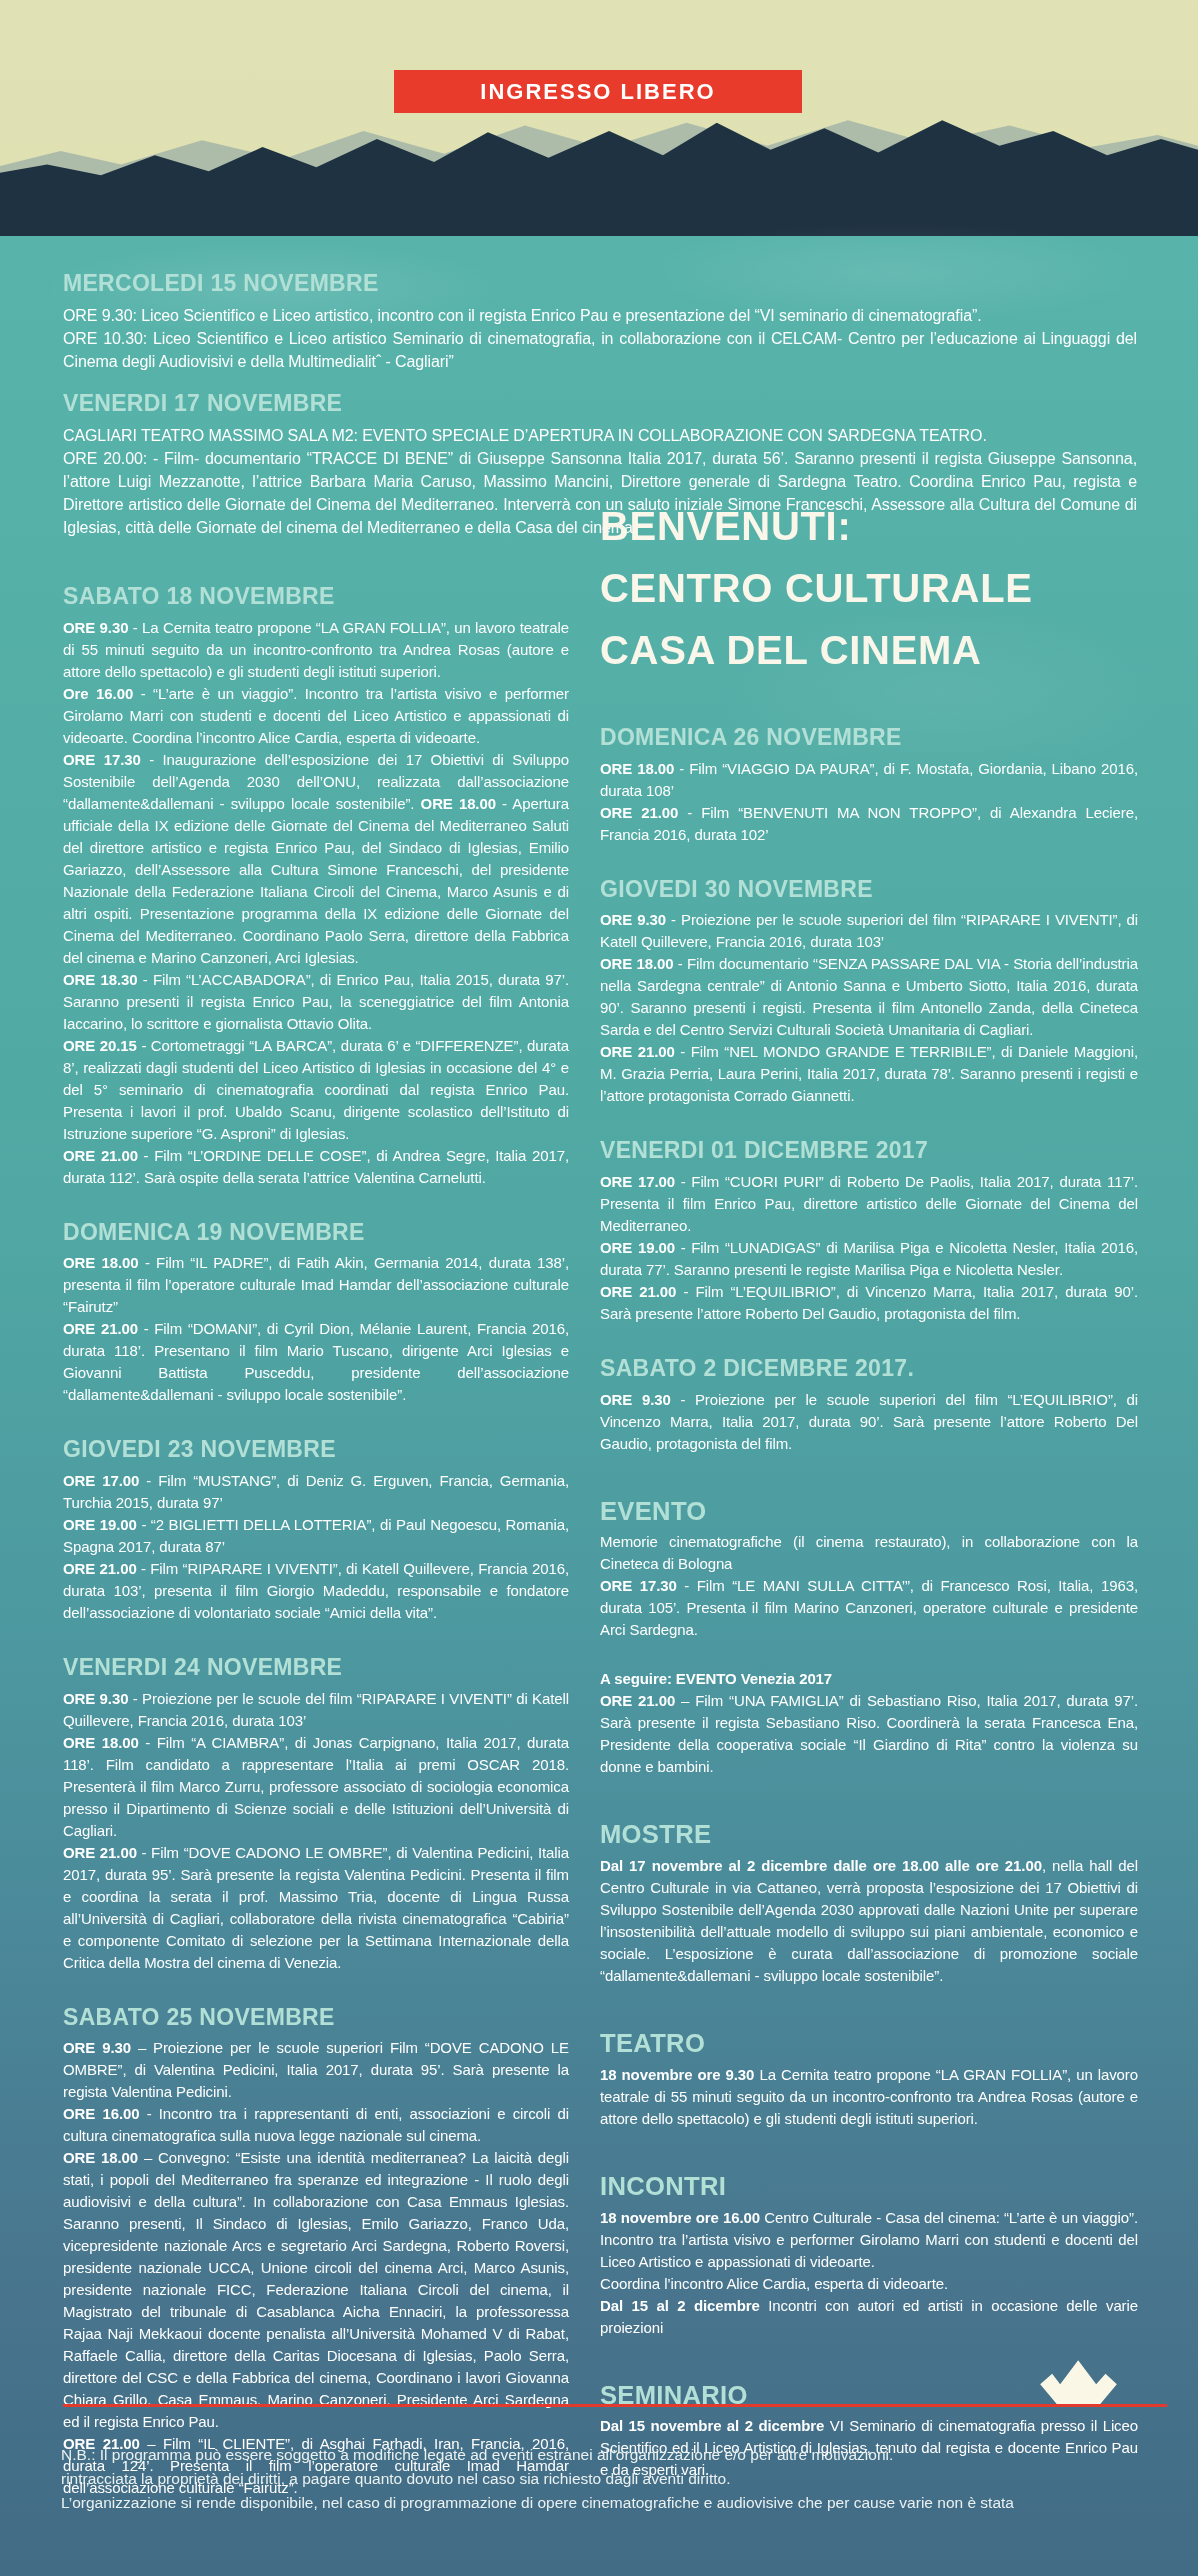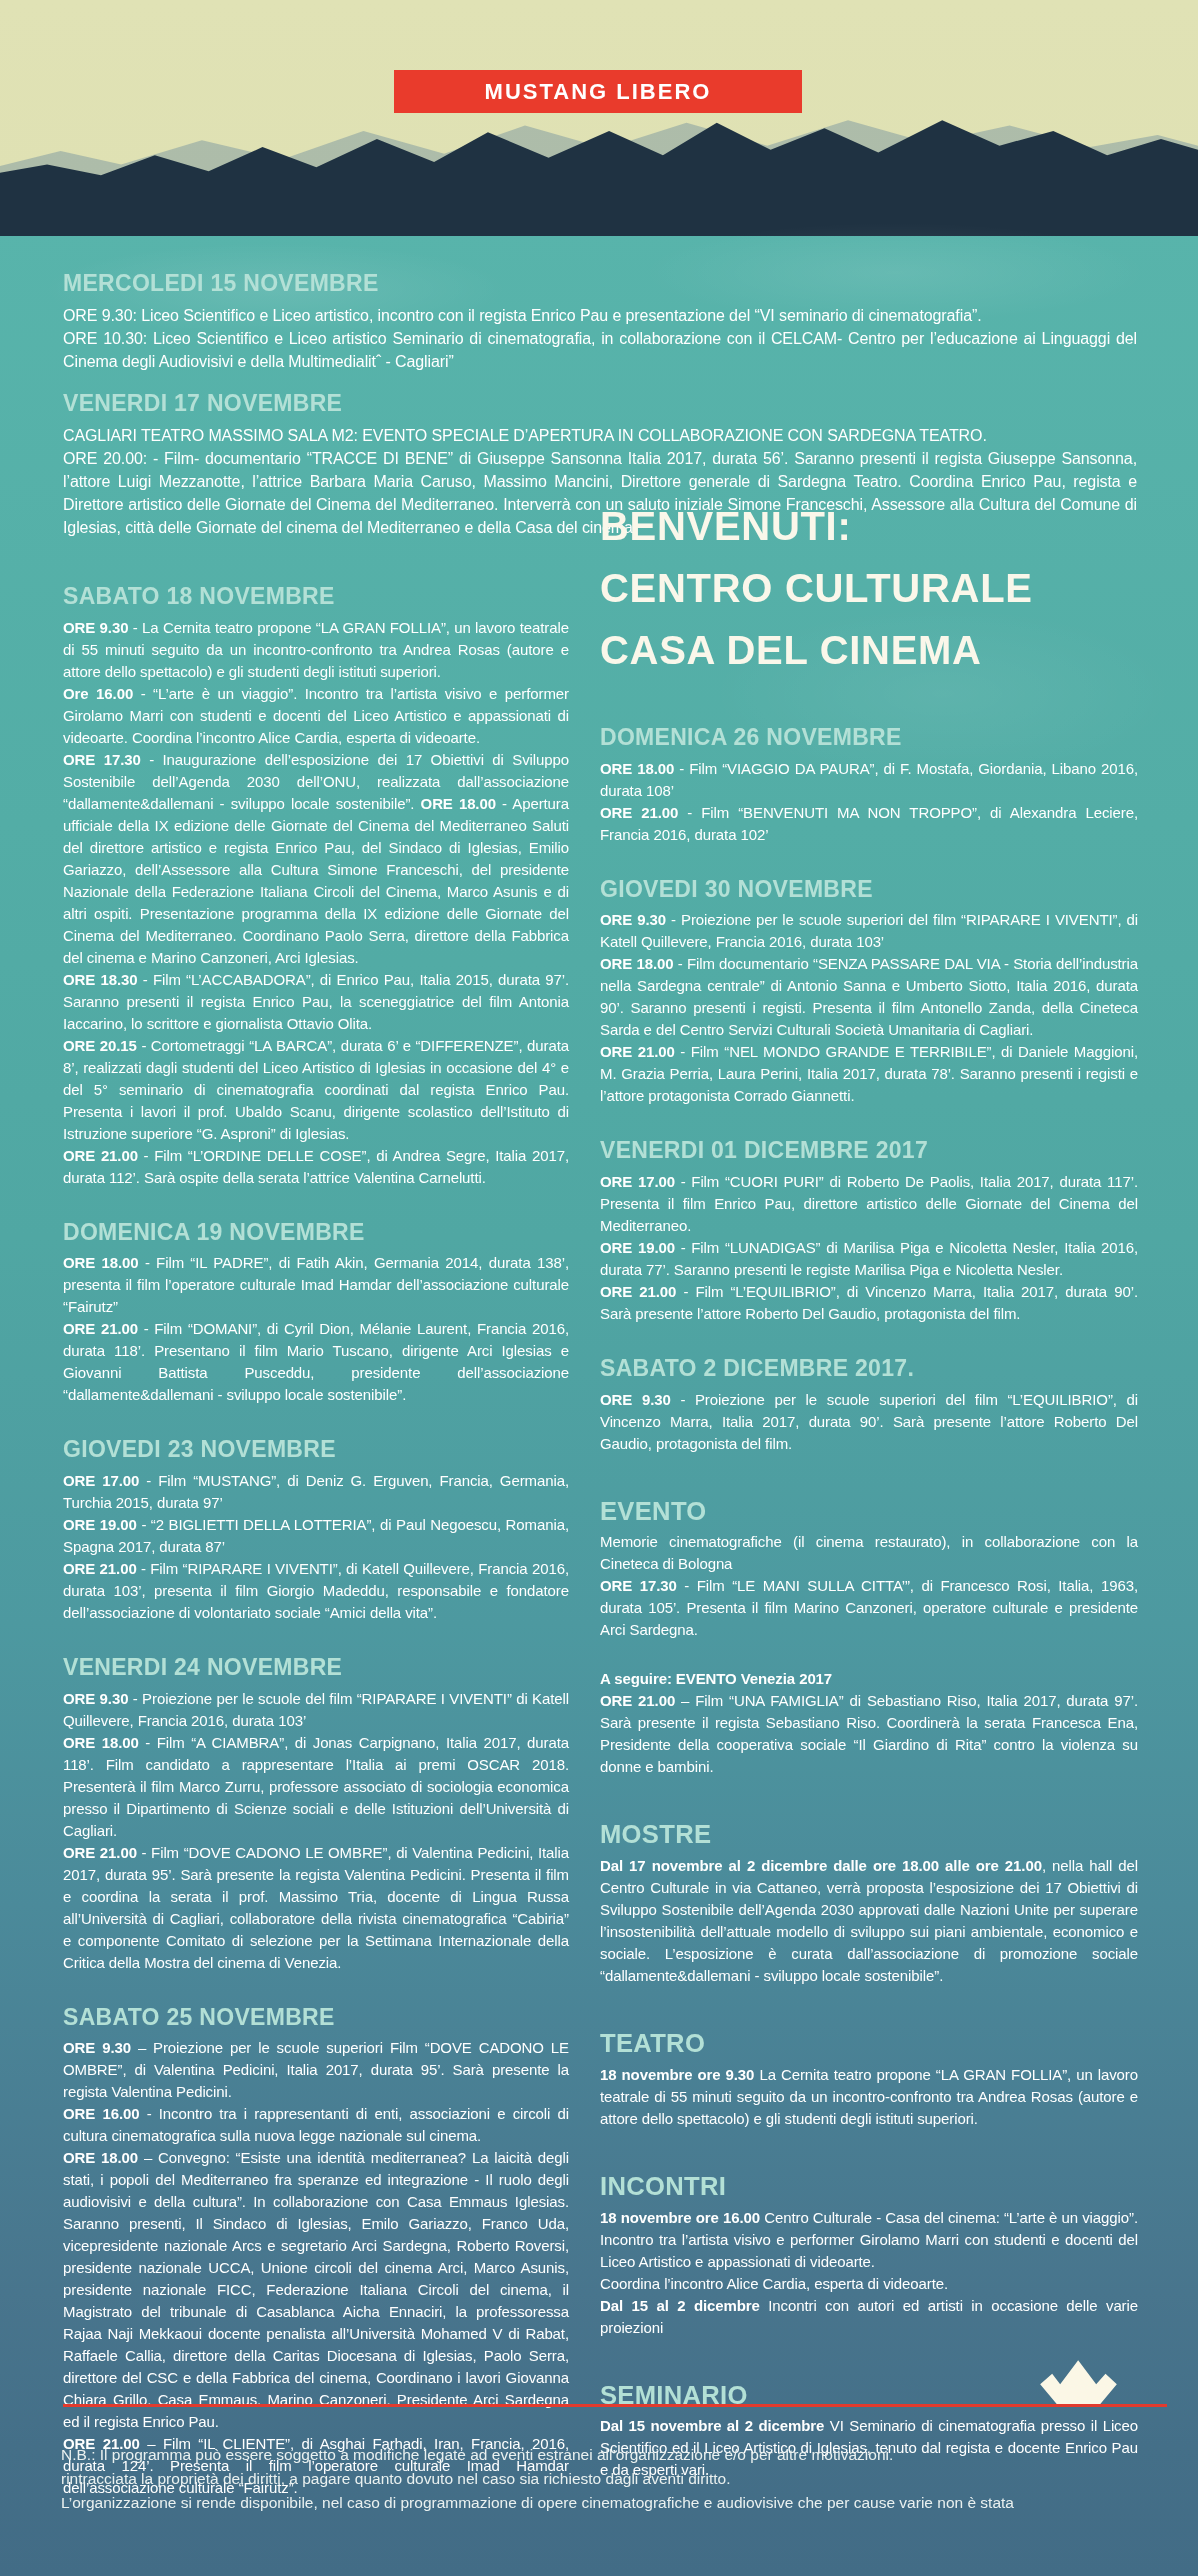--- a/index.html
+++ b/index.html
@@ -65,21 +65,21 @@
   <svg class="mountains" viewBox="0 0 1780 190" preserveAspectRatio="none">
     <polygon fill="#7c98a0" opacity="0.50" points="0,86 90,64 180,84 300,48 420,76 540,34 660,68 780,26 900,60 1020,22 1140,56 1260,18 1380,52 1500,26 1620,58 1720,40 1780,56 1780,190 0,190"></polygon>
     <polygon fill="#1f3242" points="0,96 70,84 150,100 230,70 310,94 390,58 470,88 560,46 645,80 725,36 815,74 905,34 985,70 1065,22 1145,62 1225,30 1305,66 1400,18 1485,56 1565,34 1645,70 1725,46 1780,62 1780,190 0,190"></polygon>
   </svg>
 
   <div class="cloud" style="left:40px;top:242px;width:471px;height:94px;background:radial-gradient(ellipse at center, rgba(255,255,255,0.10), rgba(255,255,255,0) 70%);"></div>
   <div class="cloud" style="left:639px;top:222px;width:512px;height:101px;background:radial-gradient(ellipse at center, rgba(255,255,255,0.09), rgba(255,255,255,0) 70%);"></div>
   <div class="cloud" style="left:707px;top:606px;width:471px;height:175px;background:radial-gradient(ellipse at center, rgba(255,255,255,0.06), rgba(255,255,255,0) 70%);"></div>
 
   <div class="banner">
-    <span>MUSTANG LIBERO</span>
+    <span>INGRESSO LIBERO</span>
   </div>
 
   <div class="top-events">
       <section class="day">
         <h3>MERCOLEDI 15 NOVEMBRE</h3>
         <p class="program-item"><span>ORE 9.30: Liceo Scientifico e Liceo artistico, incontro con il regista Enrico Pau e presentazione del “VI seminario di cinematografia”.</span></p>
         <p class="program-item"><span>ORE 10.30: Liceo Scientifico e Liceo artistico Seminario di cinematografia, in collaborazione con il CELCAM- Centro per l’educazione ai Linguaggi del Cinema degli Audiovisivi e della Multimedialitˆ - Cagliari”</span></p>
       </section>
       <section class="day">
         <h3>VENERDI 17 NOVEMBRE</h3>

